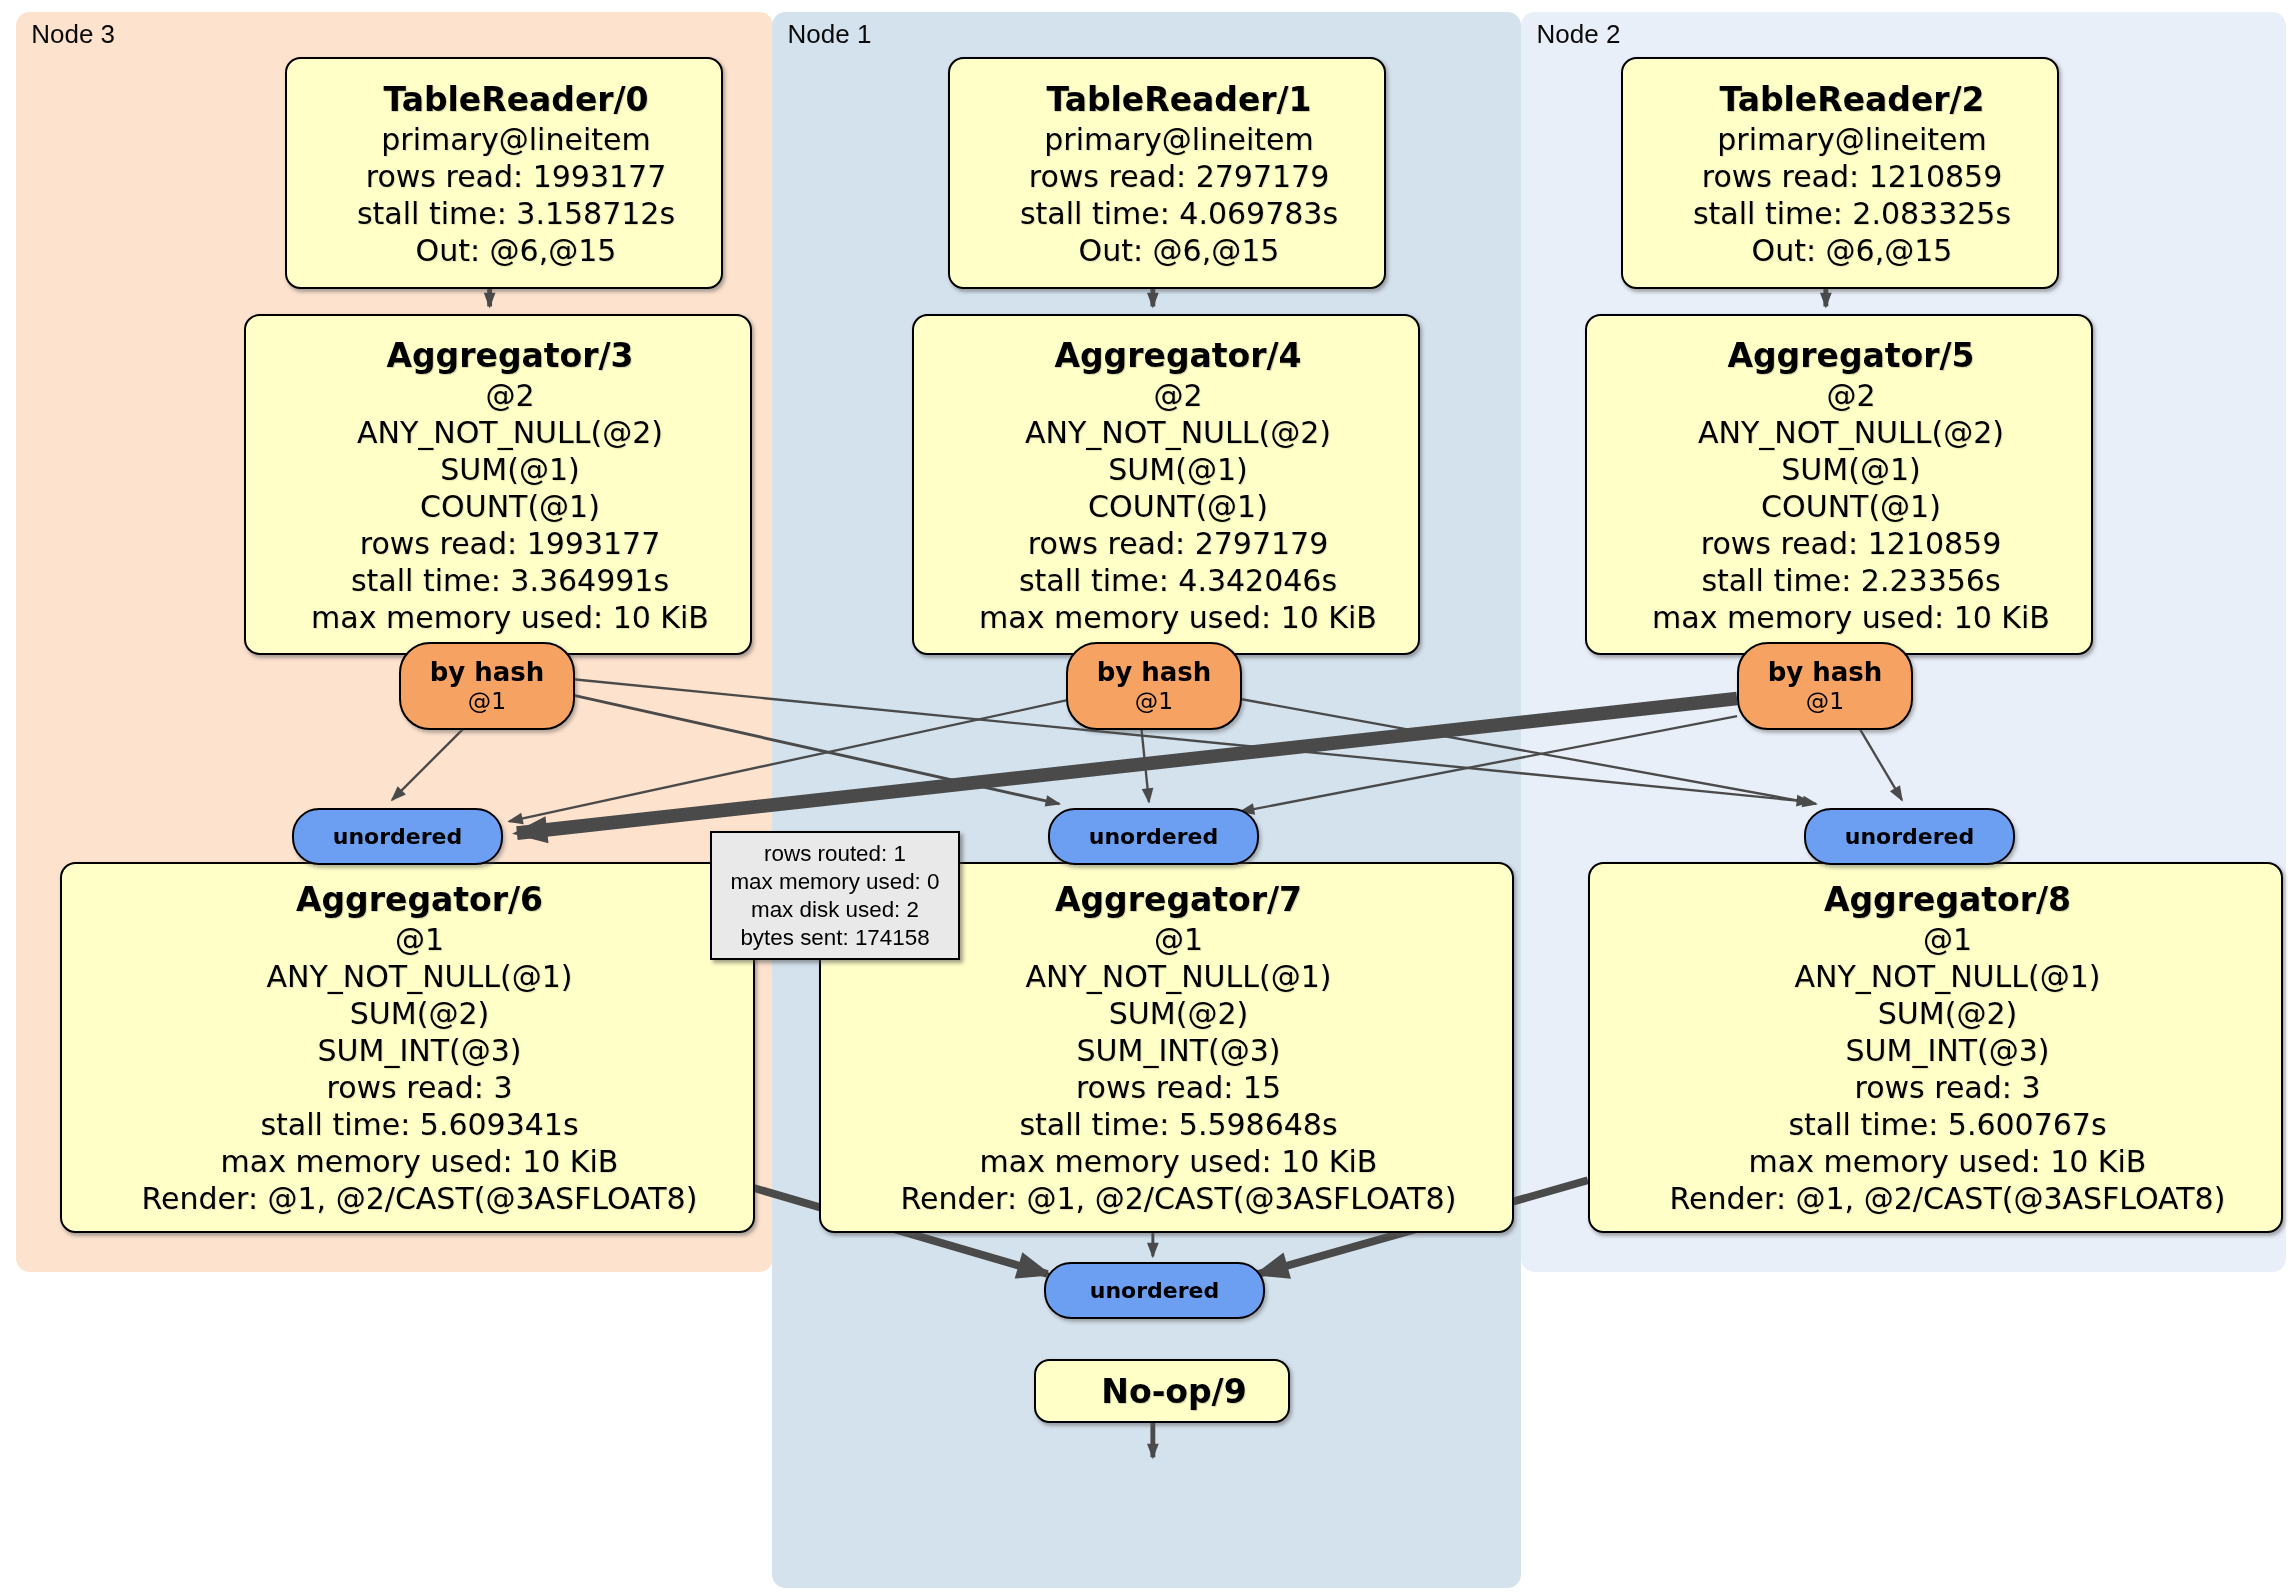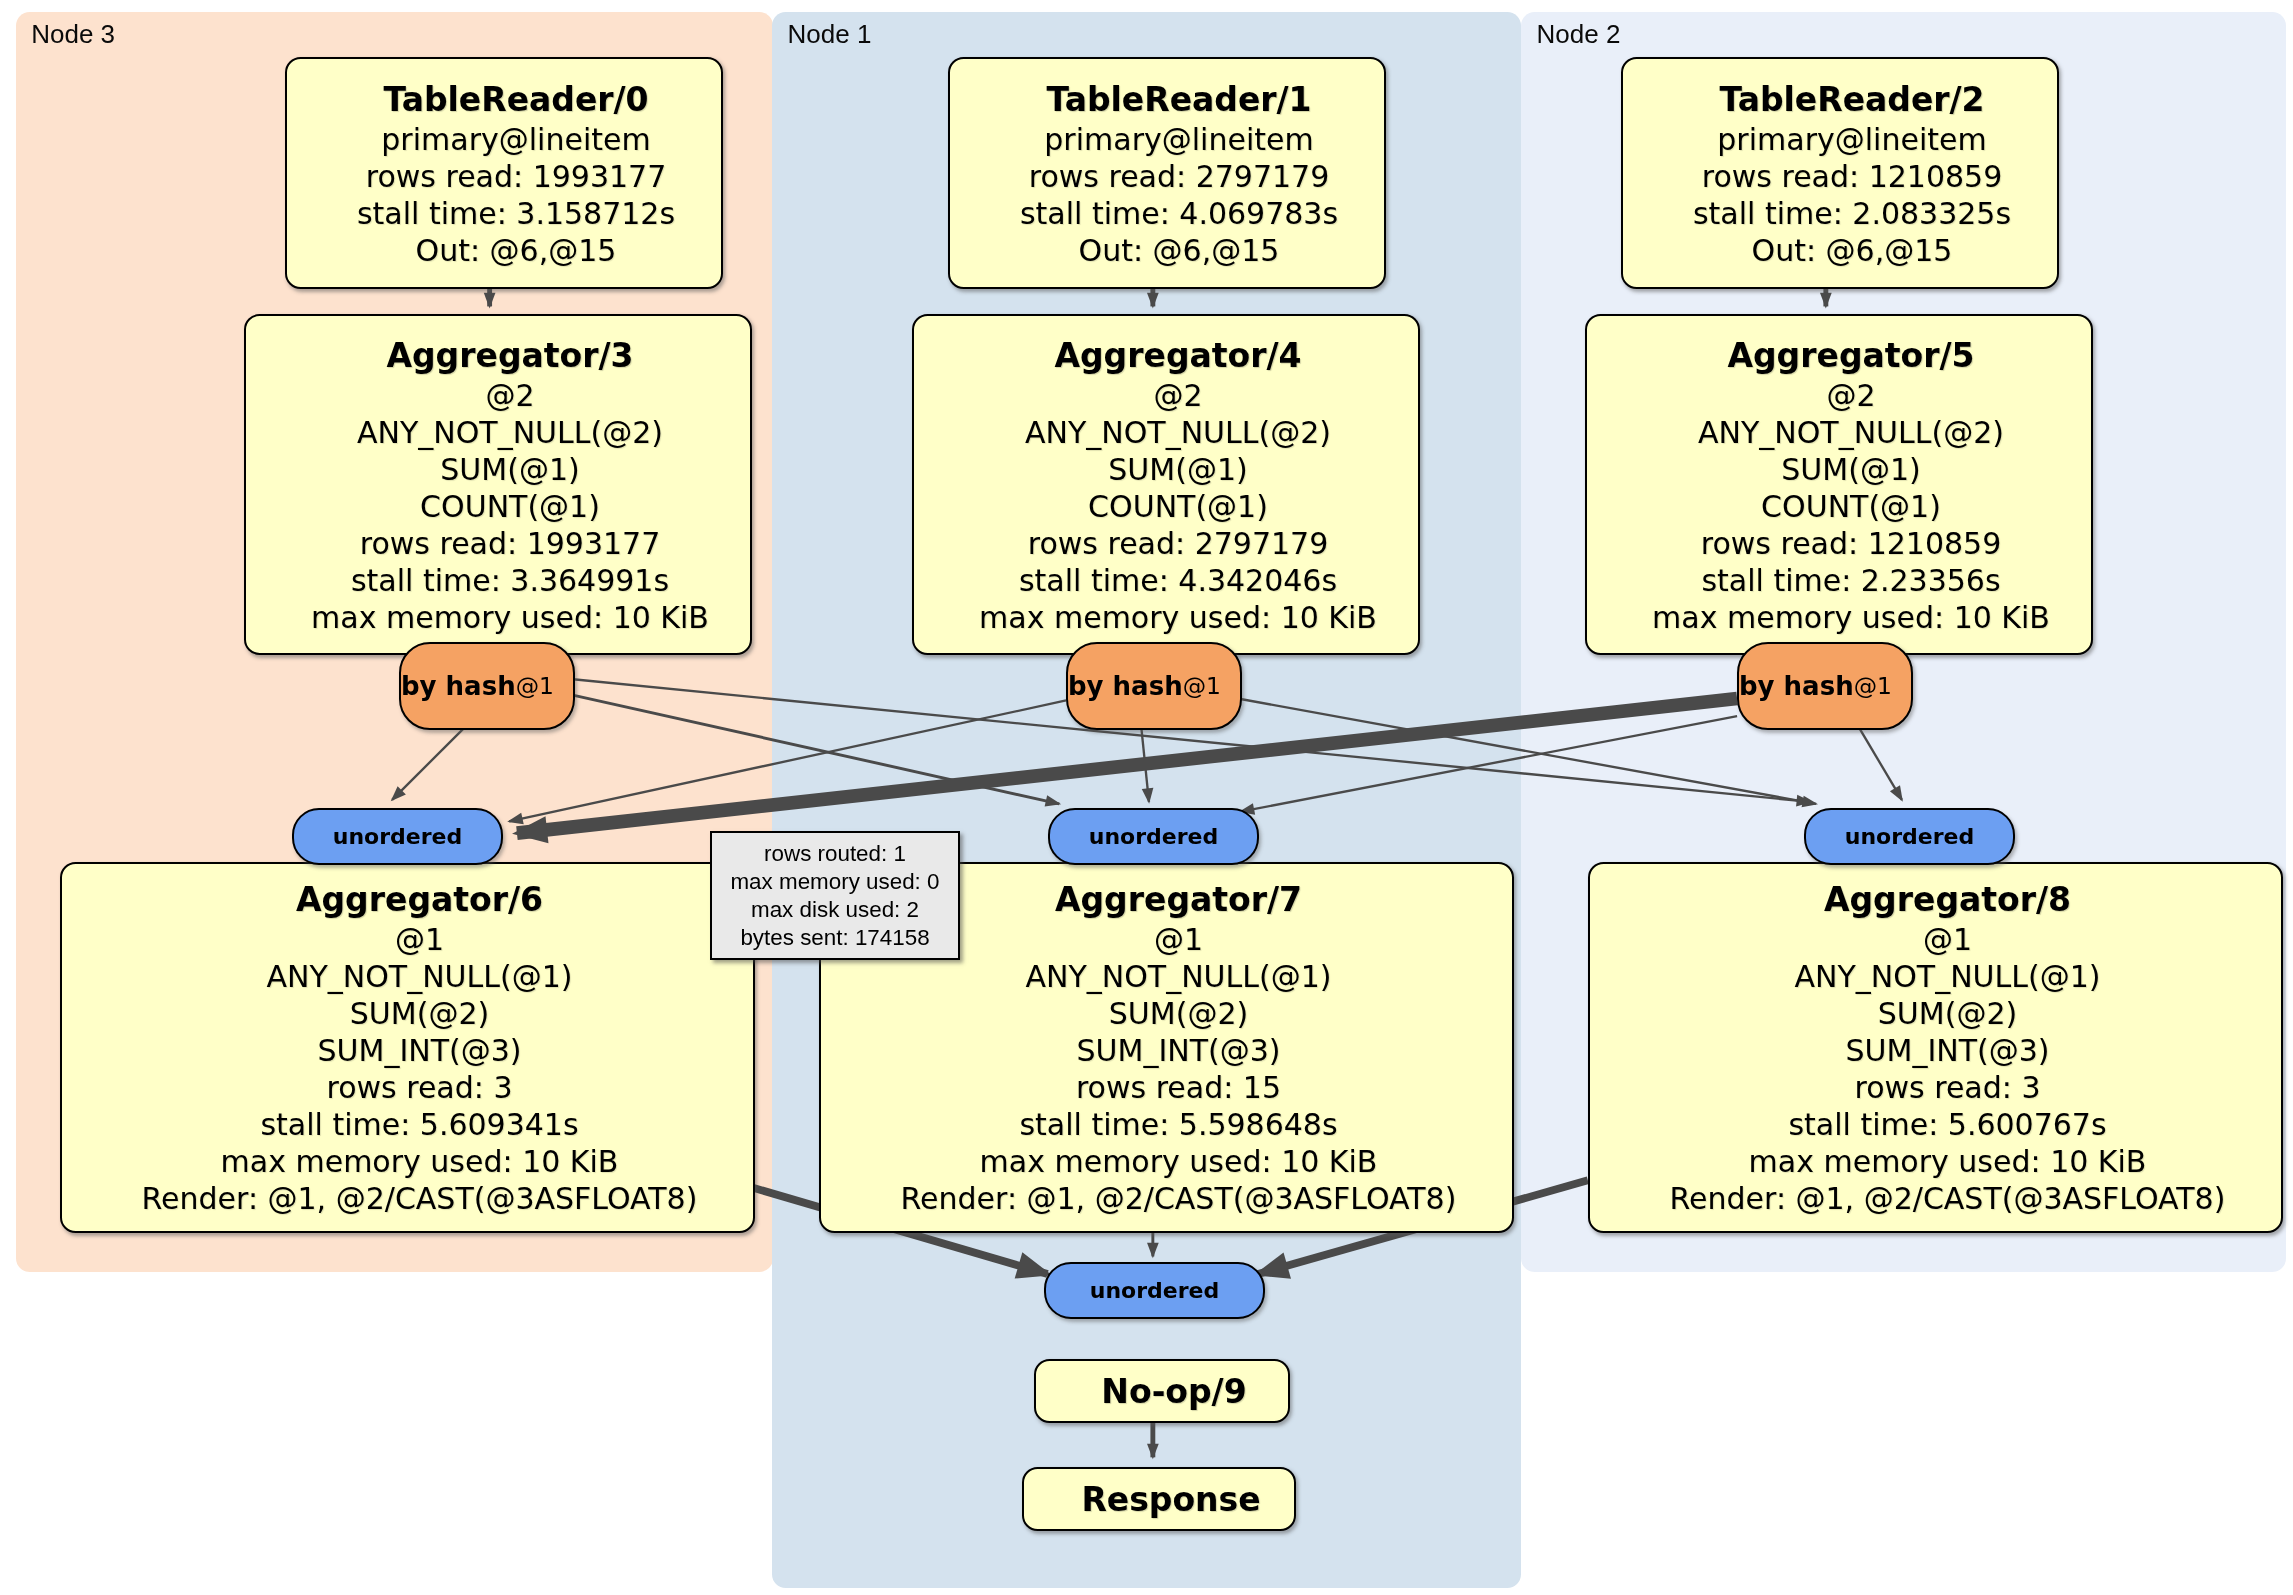--- a/index.html
+++ b/index.html
@@ -32,21 +32,21 @@
     display:flex;flex-direction:column;justify-content:center;align-items:center;
     text-align:center;
     padding-left:24px;
   }
   .ptitle{font-size:33px;font-weight:bold;line-height:43px;text-shadow:1px 1px 1px rgba(0,0,0,.18);}
   .pline{font-size:30px;line-height:37px;text-shadow:1px 1px 1px rgba(0,0,0,.12);}
   .router{
     position:absolute;z-index:2;background:var(--router-fill);
     border:2.9px solid var(--border);border-radius:31px;
     box-shadow:2px 2.9px 3.9px rgba(90,90,90,.45);
-    display:flex;justify-content:flex-start;align-items:center;text-align:center;
+    display:flex;flex-direction:column;justify-content:center;align-items:center;text-align:center;
   }
   .rtitle{font-size:26px;font-weight:bold;line-height:31px;}
   .rdetail{font-size:23.4px;line-height:27px;}
   .stream{
     position:absolute;z-index:2;background:var(--stream-fill);
     border:2.9px solid var(--border);border-radius:27px;
     box-shadow:2px 2.9px 3.9px rgba(90,90,90,.45);
     display:flex;justify-content:center;align-items:center;text-align:center;
   }
   .stitle{font-size:22px;font-weight:bold;}
@@ -234,23 +234,20 @@
   <div class="stream" id="stream2">
     <div class="stitle">unordered</div>
   </div>
   <div class="stream" id="stream-final">
     <div class="stitle">unordered</div>
   </div>
 
   <div class="pbox" id="noop">
     <div class="ptitle">No-op/9</div>
   </div>
-  <div class="pbox" id="response">
-    <div class="ptitle">Response</div>
-  </div>
 
   <div class="tooltip" id="tooltip">
     <div class="tline">rows routed: 1</div>
     <div class="tline">max memory used: 0</div>
     <div class="tline">max disk used: 2</div>
     <div class="tline">bytes sent: 174158</div>
   </div>
 
 </div>
 

